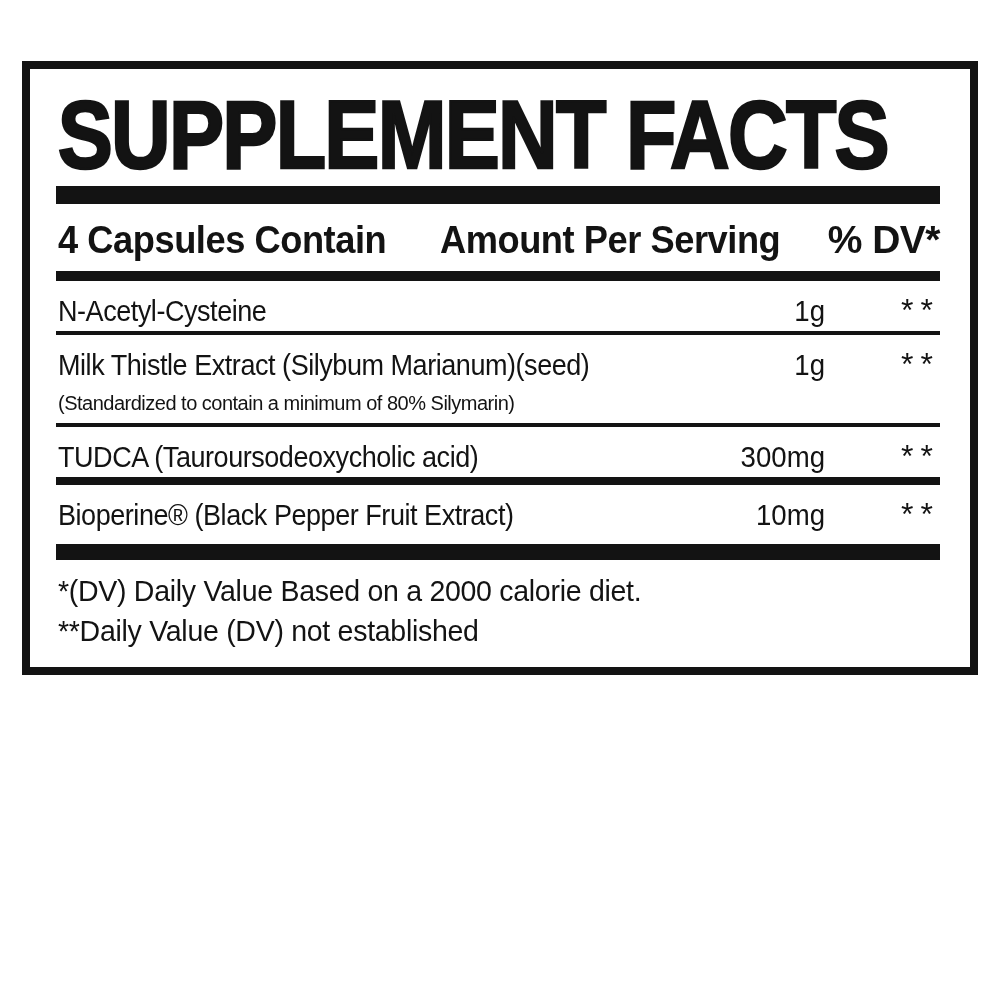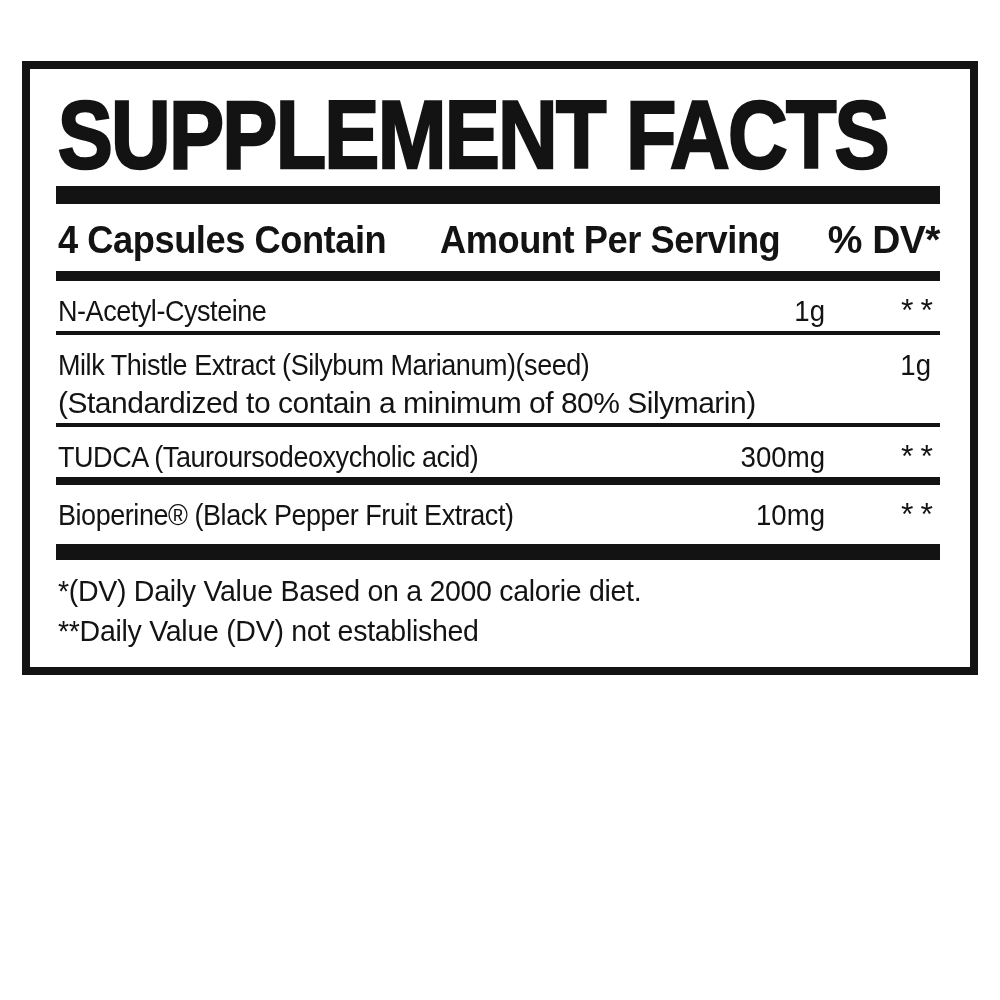--- a/index.html
+++ b/index.html
@@ -80,21 +80,21 @@
   }
   .ing-name {
     font-size: 30px;
     line-height: 38px;
     letter-spacing: -0.5px;
     white-space: nowrap;
     transform: scaleX(0.90);
     transform-origin: left top;
   }
   .ing-note {
-    font-size: 30px;
+    font-size: 20px;
     line-height: 38px;
     letter-spacing: -0.5px;
     white-space: nowrap;
   }
   .ing-amount {
     font-size: 30px;
     line-height: 38px;
     text-align: right;
     white-space: nowrap;
     transform: scaleX(0.92);

